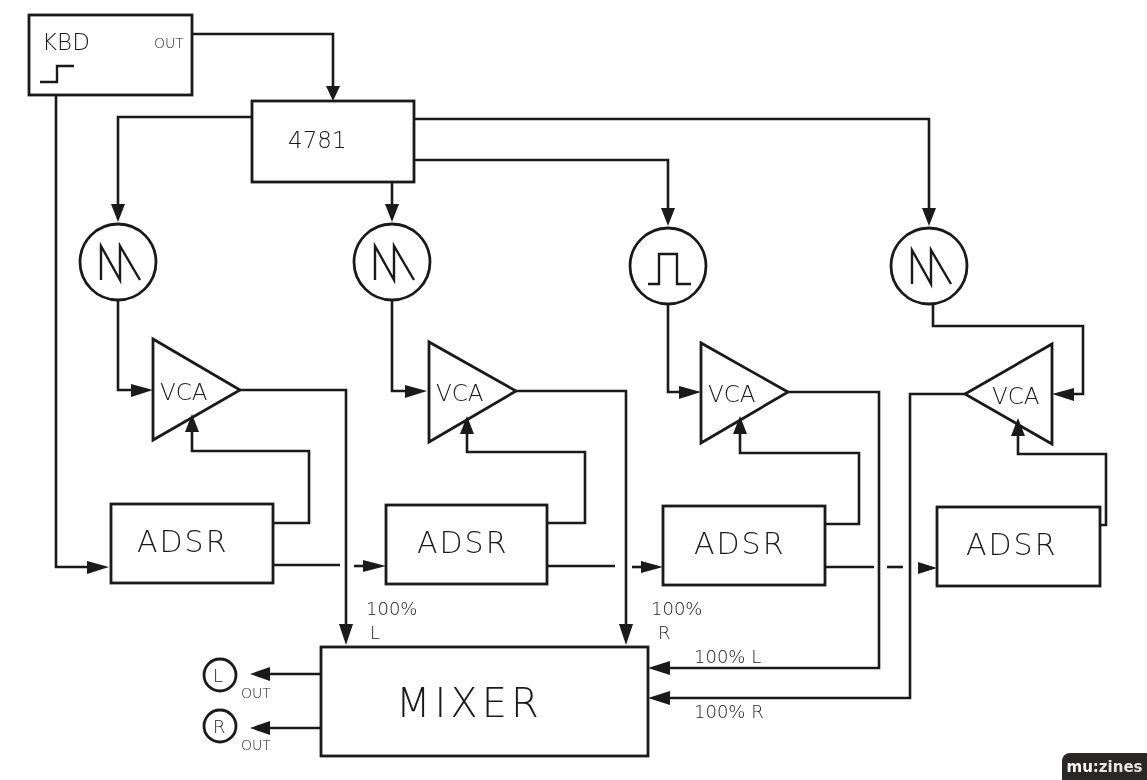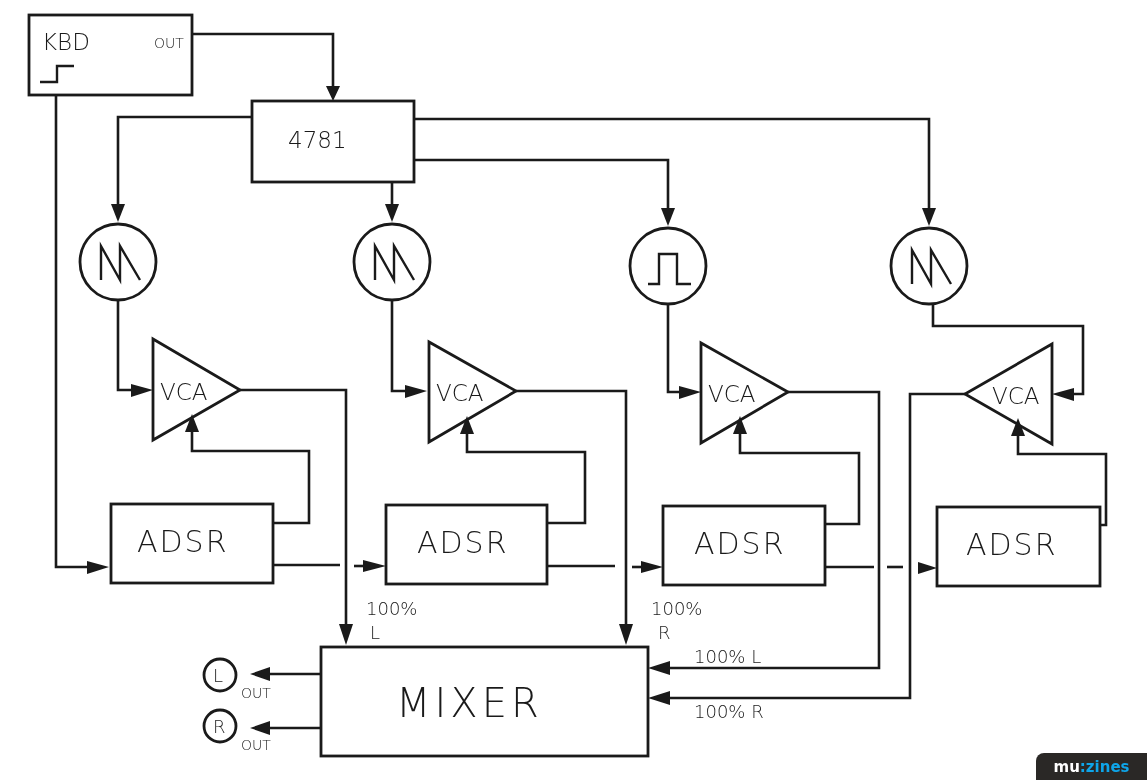--- a/index.html
+++ b/index.html
@@ -9,27 +9,27 @@
   .box { fill: #ffffff; stroke: #1a1a1a; stroke-width: 2.8; }
   .glyph { fill: none; stroke: #1a1a1a; stroke-width: 2.4; stroke-linejoin: miter; }
   .arrowhead { fill: #1a1a1a; stroke: none; }
   .lbl { font-family: "DejaVu Sans", sans-serif; fill: #1a1a1a; font-weight: 300; }
   .lbl-big { font-size: 30px; letter-spacing: 2px; }
   .lbl-mid { font-size: 23px; }
   .lbl-small { font-size: 18px; }
   .lbl-tiny { font-size: 14px; }
   .lbl-mixer { font-size: 40px; letter-spacing: 4px; }
   .watermark {
-    position: absolute; right: 0; bottom: 0; width: 111px; height: 27px;
+    position: absolute; right: 0; bottom: 0; width: 85px; height: 27px;
     background: #2a2826; border-top-left-radius: 8px;
     display: flex; align-items: center; justify-content: center;
     font-family: "DejaVu Sans", sans-serif; font-weight: bold; font-size: 15px;
   }
   .wm-a { color: #ffffff; }
-  .wm-b { color: #0ea5e9; }
+  .wm-b { color: #e5e5e5; }
 </style>
 </head>
 <body>
 
 <svg id="diagram" viewBox="0 0 1147 780" xmlns="http://www.w3.org/2000/svg">
 
   <g>
     <rect class="box" x="29" y="15" width="163" height="80"></rect>
     <text class="lbl lbl-mid" x="42" y="50">KBD</text>
     <text class="lbl lbl-tiny" x="154" y="48">OUT</text>

